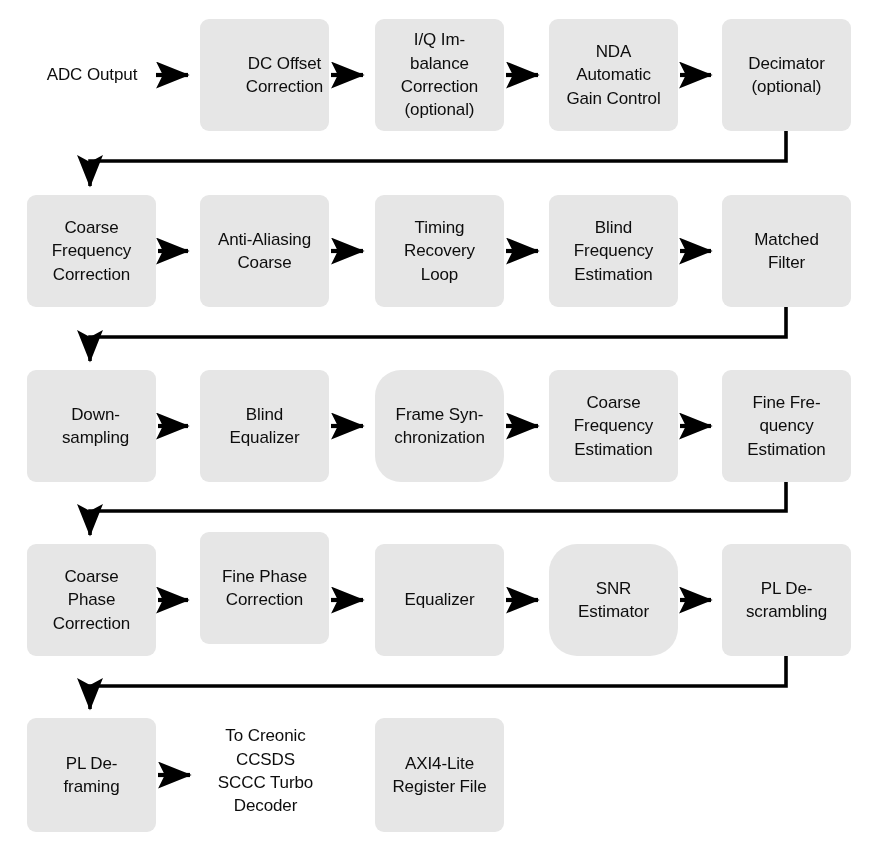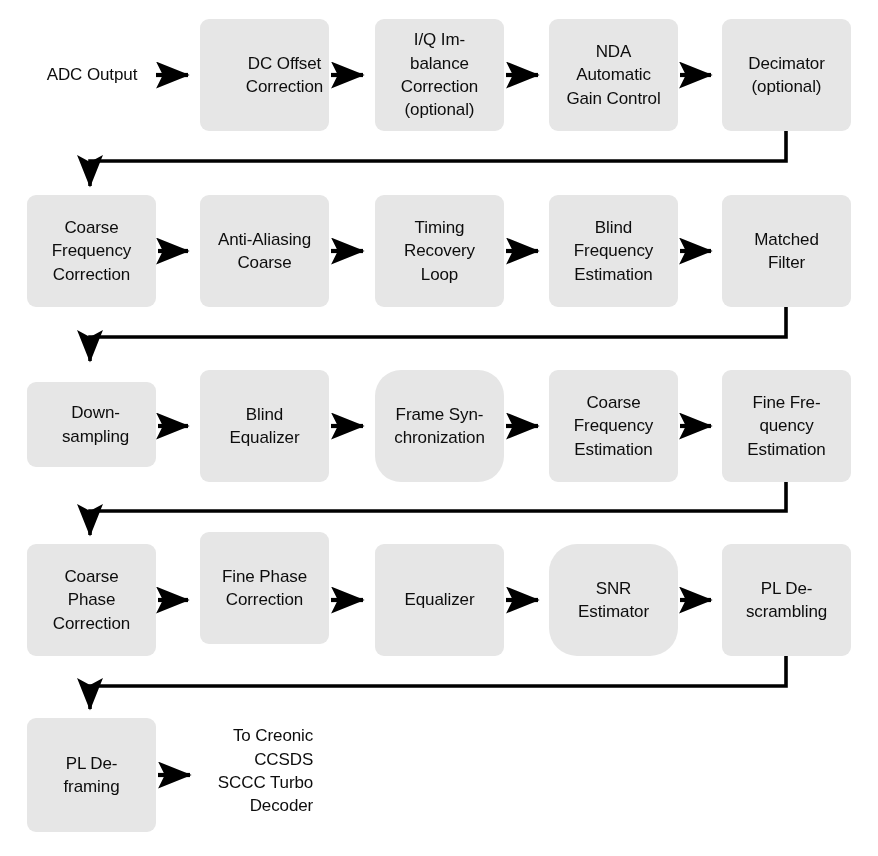--- a/index.html
+++ b/index.html
@@ -137,21 +137,21 @@
   <div class="node" style="left:549px; top:195px; width:129px; height:112px;">
     <span class="node-label">Blind
 Frequency
 Estimation</span>
   </div>
   <div class="node" style="left:722px; top:195px; width:129px; height:112px;text-align:center;">
     <span class="node-label">Matched
 Filter</span>
   </div>
 
-  <div class="node" style="left:27px; top:382px; width:129px; height:85px;padding-left:13px;">
+  <div class="node" style="left:27px; top:370px; width:129px; height:112px;padding-left:13px;">
     <span class="node-label">Down-
 sampling</span>
   </div>
   <div class="node" style="left:200px; top:370px; width:129px; height:112px;">
     <span class="node-label">Blind
 Equalizer</span>
   </div>
   <div class="node" style="left:375px; top:370px; width:129px; height:112px;border-radius:26px;">
     <span class="node-label">Frame Syn-
 chronization</span>
@@ -185,20 +185,24 @@
   </div>
   <div class="node" style="left:722px; top:544px; width:129px; height:112px;">
     <span class="node-label">PL De-
 scrambling</span>
   </div>
 
   <div class="node" style="left:27px; top:718px; width:129px; height:114px;">
     <span class="node-label">PL De-
 framing</span>
   </div>
-  <div class="node plain" style="left:193px; top:711px; width:145px; height:120px;text-align:right;">
+  <div class="node plain" style="left:193px; top:711px; width:145px; height:120px;">
     <span class="node-label">To Creonic
 CCSDS
 SCCC Turbo
 Decoder</span>
   </div>
+  <div class="node" style="left:375px; top:718px; width:129px; height:114px;">
+    <span class="node-label">AXI4-Lite
+Register File</span>
+  </div>
 
 </div>
 
 </body></html>

